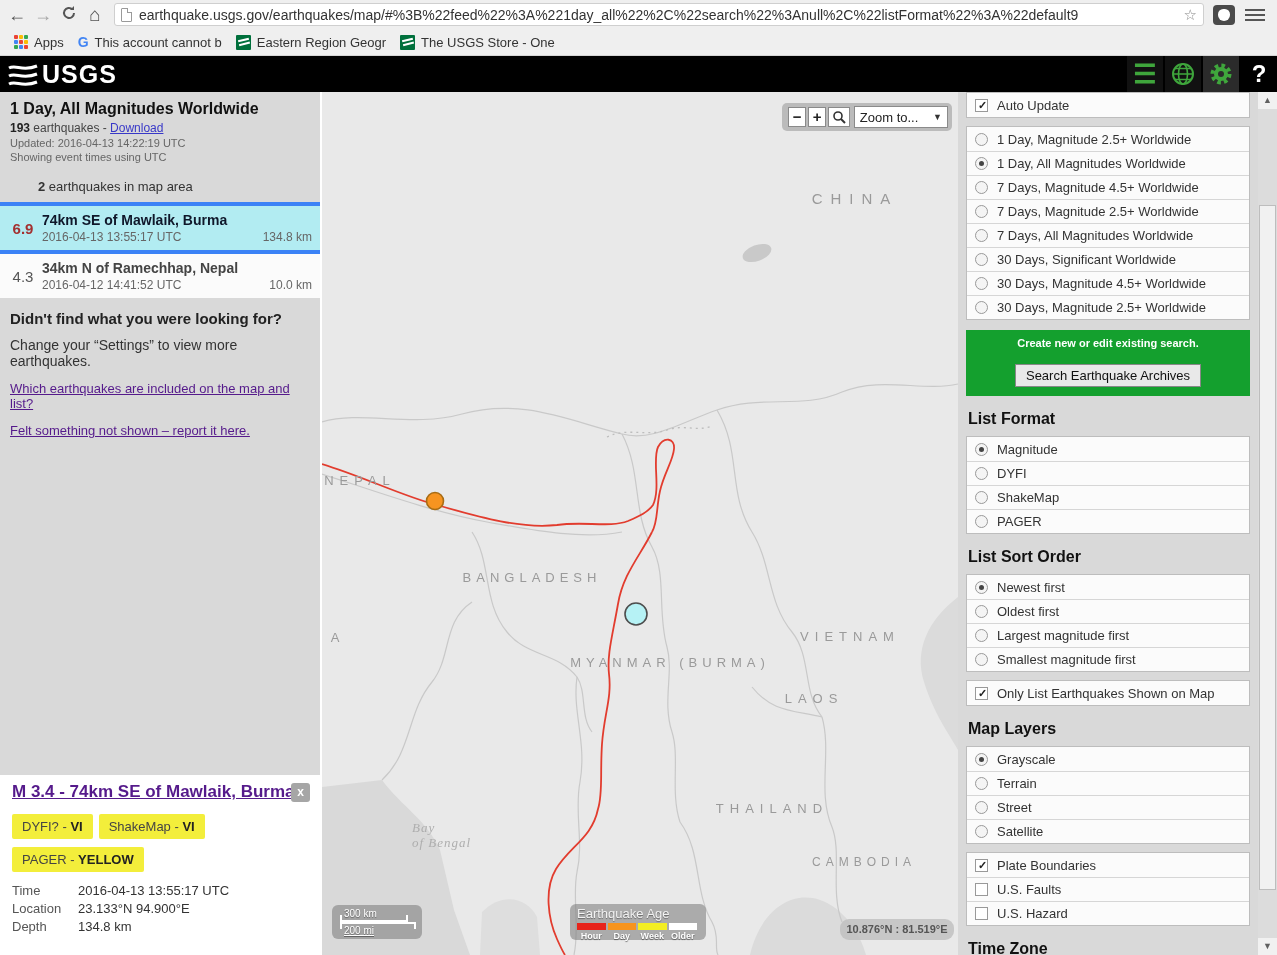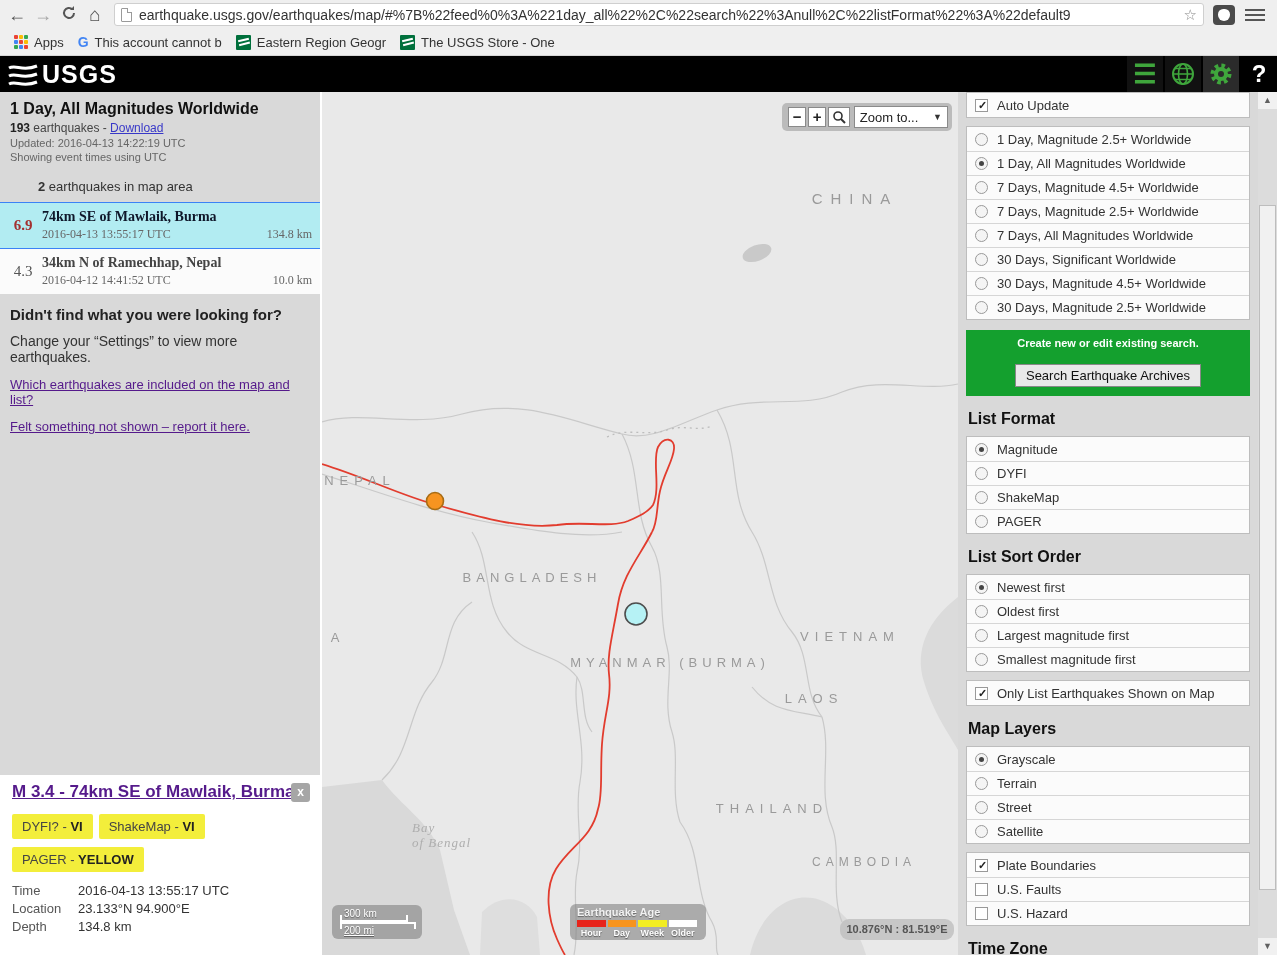--- a/index.html
+++ b/index.html
@@ -47,21 +47,21 @@
 
   
   .sidebar { position:absolute; left:0; top:0; width:320px; height:863px; background:#d9d9d9; overflow:hidden; }
   .sb-head { padding:8px 10px 6px 10px; }
   .sb-title { font-size:16px; font-weight:bold; color:#111; }
   .sb-sub { font-size:12px; color:#444; margin-top:3px; }
   .sb-sub b { color:#222; }
   .sb-meta { font-size:11px; color:#666; margin-top:2px; }
   .dl-link { color:#3838c8; text-decoration:underline; cursor:pointer; }
   .sb-inarea { font-size:13px; color:#333; padding:10px 10px 8px 10px;margin-left:28px; }
-  .ev { display:flex; background:#fbfbfb; border-top:1px solid #3b82f6; padding:6px 8px 6px 4px; cursor:pointer;font-family:Liberation Serif, serif; }
+  .ev { display:flex; background:#fbfbfb; border-top:4px solid #3b82f6; padding:6px 8px 6px 4px; cursor:pointer; }
   .ev:last-of-type { border-bottom:1px solid #c9c9c9; }
   .ev.sel { background:#b2ecf2; }
   .ev-mag { width:38px; text-align:center; font-size:15px; color:#555; align-self:center; }
   .ev.sel .ev-mag { color:#a33030; font-weight:bold; }
   .ev-main { flex:1; }
   .ev-title { font-size:14px; font-weight:bold; color:#444; }
   .ev.sel .ev-title { color:#0f172a; }
   .ev-foot { display:flex; justify-content:space-between; font-size:12px; color:#666; margin-top:2px; }
   .nf { padding:12px 10px; }
   .nf-h { font-size:15px; font-weight:bold; color:#222; margin-bottom:10px; }
@@ -93,21 +93,21 @@
 
   .scalebar { position:absolute; left:10px; top:813px; width:90px; height:34px; background:rgba(120,120,120,.55); border-radius:6px; color:#fff; font-size:10px; padding:2px 6px; }
   .sk { position:relative; height:15px; }
   .sk .t { position:absolute; left:6px; top:1px; text-shadow:0 1px 1px rgba(0,0,0,.4); }
   .skline { position:absolute; left:2px; bottom:0; height:7px; border-left:2px solid #fff; border-bottom:2px solid #fff; border-right:2px solid #fff; }
   .sk.km .skline { width:68px; }
   .sk.mi .skline { width:76px; border-bottom:none; border-top:2px solid #fff; top:0; height:7px; }
   .sk.mi .t { top:3px;text-decoration:underline; }
 
   .agebox { position:absolute; left:248px; top:812px; width:136px; height:36px; background:rgba(120,120,120,.55); border-radius:6px; padding:2px 7px; }
-  .age-title { color:#f2f2f2; font-size:11px; font-weight:bold; text-shadow:0 1px 1px rgba(0,0,0,.4); }
+  .age-title { color:#f2f2f2; font-size:13px; font-weight:normal; text-shadow:0 1px 1px rgba(0,0,0,.4); }
   .age-row { display:flex; margin-top:2px; }
   .age-item { width:30px; margin-right:2px; text-align:center; }
   .age-sw { height:7px; }
   .age-lb { color:#fff; font-size:9px; font-weight:bold; text-shadow:0 1px 1px rgba(0,0,0,.5); margin-top:1px; }
 
   .coords { position:absolute; left:518px; top:827px; width:114px; height:21px; background:rgba(190,190,190,.8); border-radius:9px; color:#555; font-size:11px; font-weight:bold; text-align:center; line-height:21px; }
 
   
   .settings { position:absolute; left:958px; top:0; width:300px; height:863px; background:#d9d9d9; padding:0 8px; overflow:hidden; }
   .opt-group { background:#fbfbfb; border:1px solid #bdbdbd; }
@@ -138,21 +138,21 @@
     <div class="nav-ic dim">→</div>
     <div class="nav-ic">
       <svg width="16" height="16" viewBox="0 0 16 16">
           <path d="M13 8a5 5 0 1 1-1.6-3.7" fill="none" stroke="#555" stroke-width="2"></path>
           <path d="M13 1v4h-4z" fill="#555"></path>
         </svg>
     </div>
     <div class="nav-ic" style="font-size:19px">⌂</div>
     <div class="urlbar">
       <span class="doc-ic"></span>
-      <span class="url-text">earthquake.usgs.gov/earthquakes/map/#%7B%22feed%0%3A%221day_all%22%2C%22search%22%3Anull%2C%22listFormat%22%3A%22default9</span>
+      <span class="url-text">earthquake.usgs.gov/earthquakes/map/#%3B%22feed%22%3A%221day_all%22%2C%22search%22%3Anull%2C%22listFormat%22%3A%22default9</span>
       <span class="star">☆</span>
     </div>
     <div class="ext-btn"></div>
     <div class="menu-btn">
         <div></div>
         <div></div>
         <div></div>
       </div>
   </div>
 

